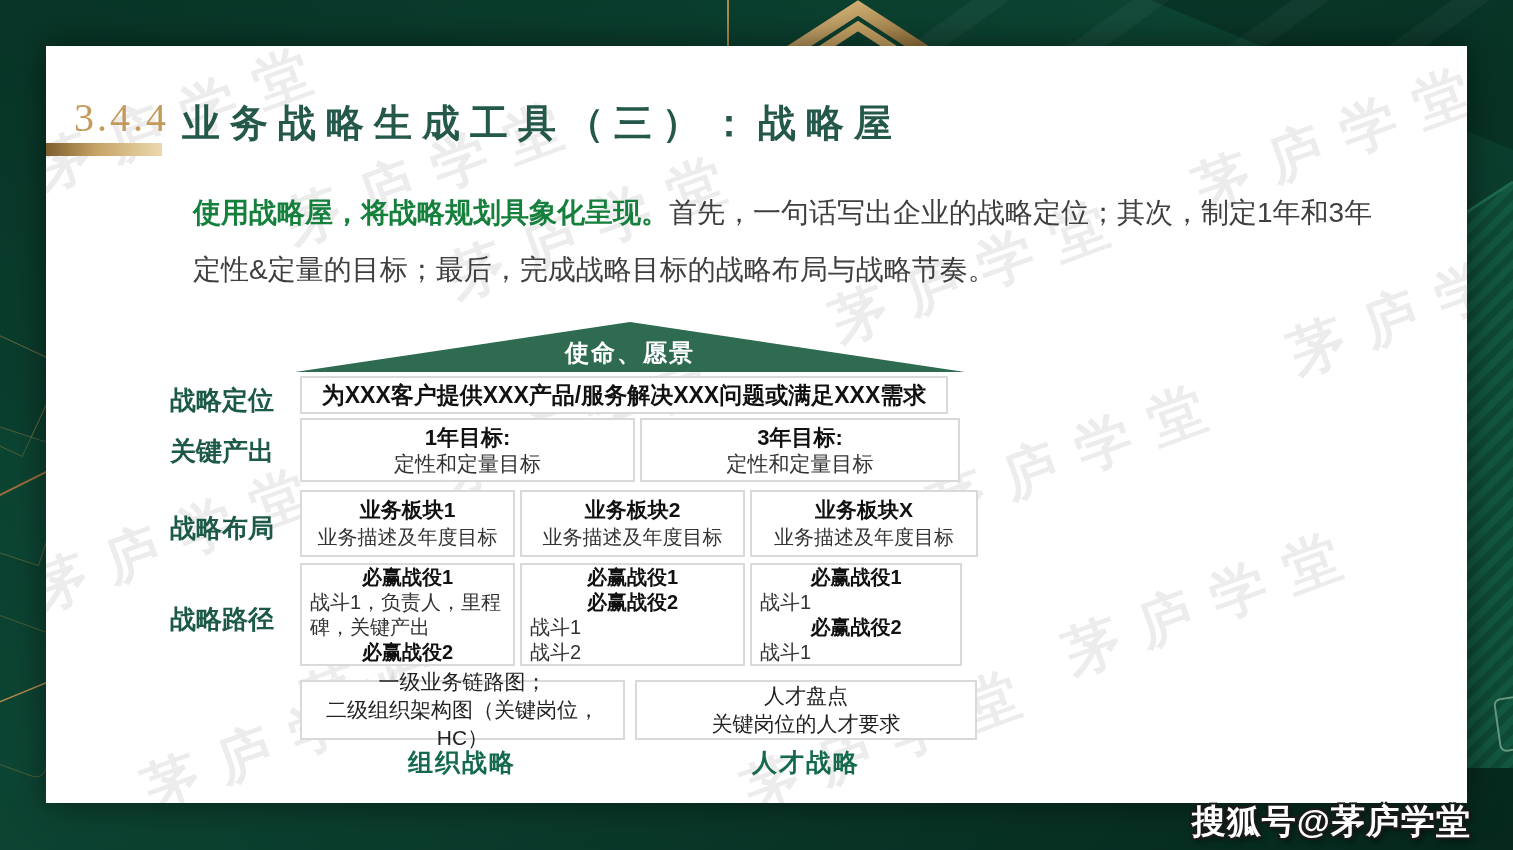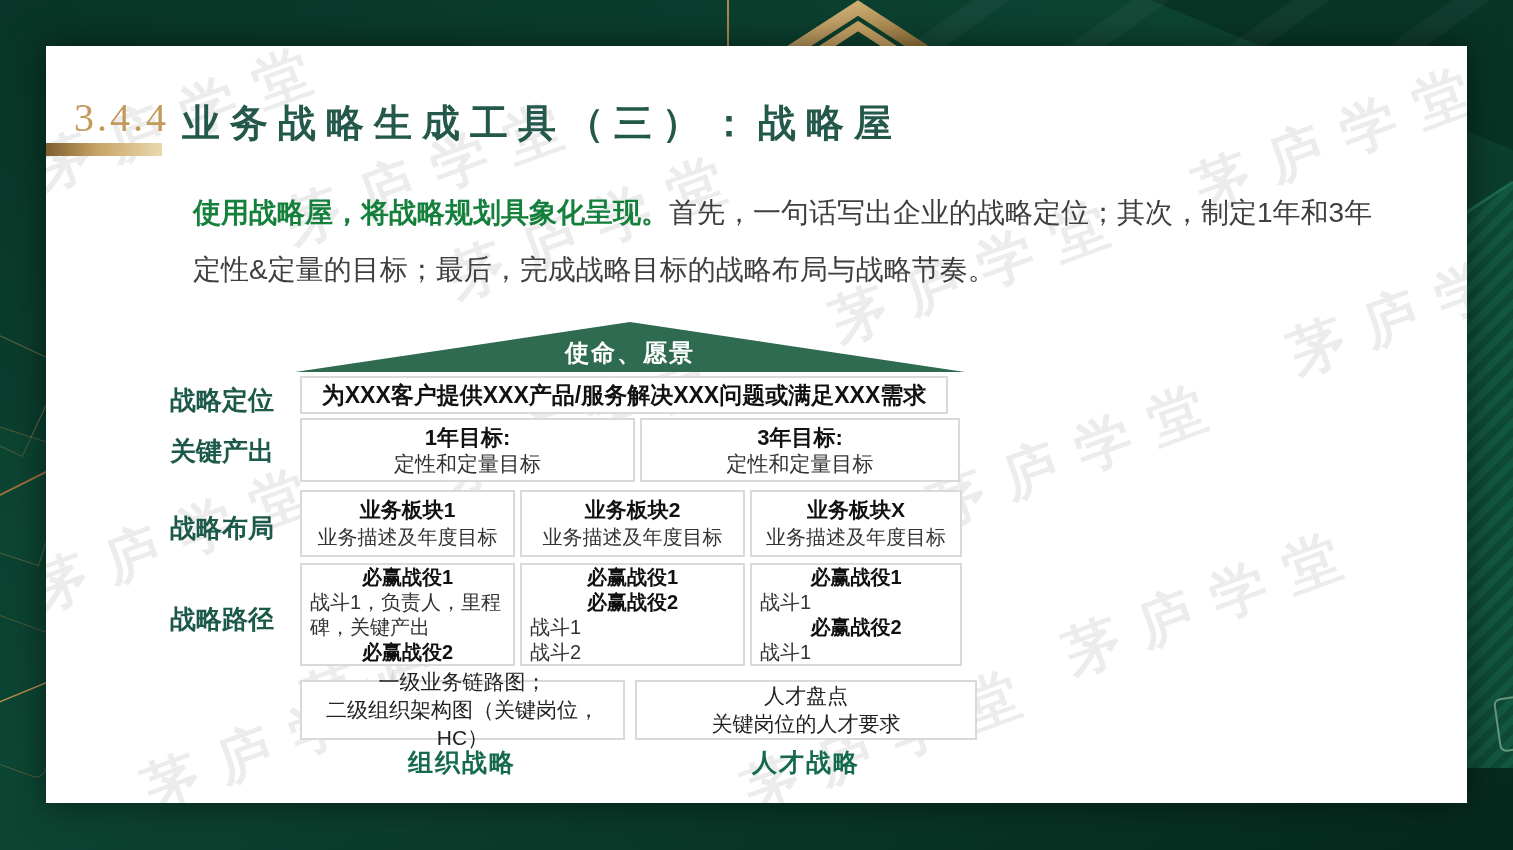--- a/index.html
+++ b/index.html
@@ -196,21 +196,21 @@
       </div>
 
       <div class="cell r3" style="left:254px;width:215px">
         <div class="t">业务板块1</div>
         <div class="d">业务描述及年度目标</div>
       </div>
       <div class="cell r3" style="left:474px;width:225px">
         <div class="t">业务板块2</div>
         <div class="d">业务描述及年度目标</div>
       </div>
-      <div class="cell r3" style="left:704px;width:212px">
+      <div class="cell r3" style="left:704px;width:228px">
         <div class="t">业务板块X</div>
         <div class="d">业务描述及年度目标</div>
       </div>
 
       <div class="cell r4" style="left:254px;width:215px">
         <div class="battle">必赢战役1</div>
         <div class="plain">战斗1，负责人，里程碑，关键产出</div>
         <div class="battle">必赢战役2</div>
       </div>
       <div class="cell r4" style="left:474px;width:225px">
@@ -233,13 +233,14 @@
       <div class="cell r5" style="left:589px;width:342px">
         <div class="d">人才盘点</div>
         <div class="d">关键岗位的人才要求</div>
       </div>
 
       <div class="bottom-label" style="left:306px">组织战略</div>
       <div class="bottom-label" style="left:650px">人才战略</div>
     </div>
   </div>
 
+  <div class="sohu">搜狐号@茅庐学堂</div>
 </div>
 
 </body></html>

